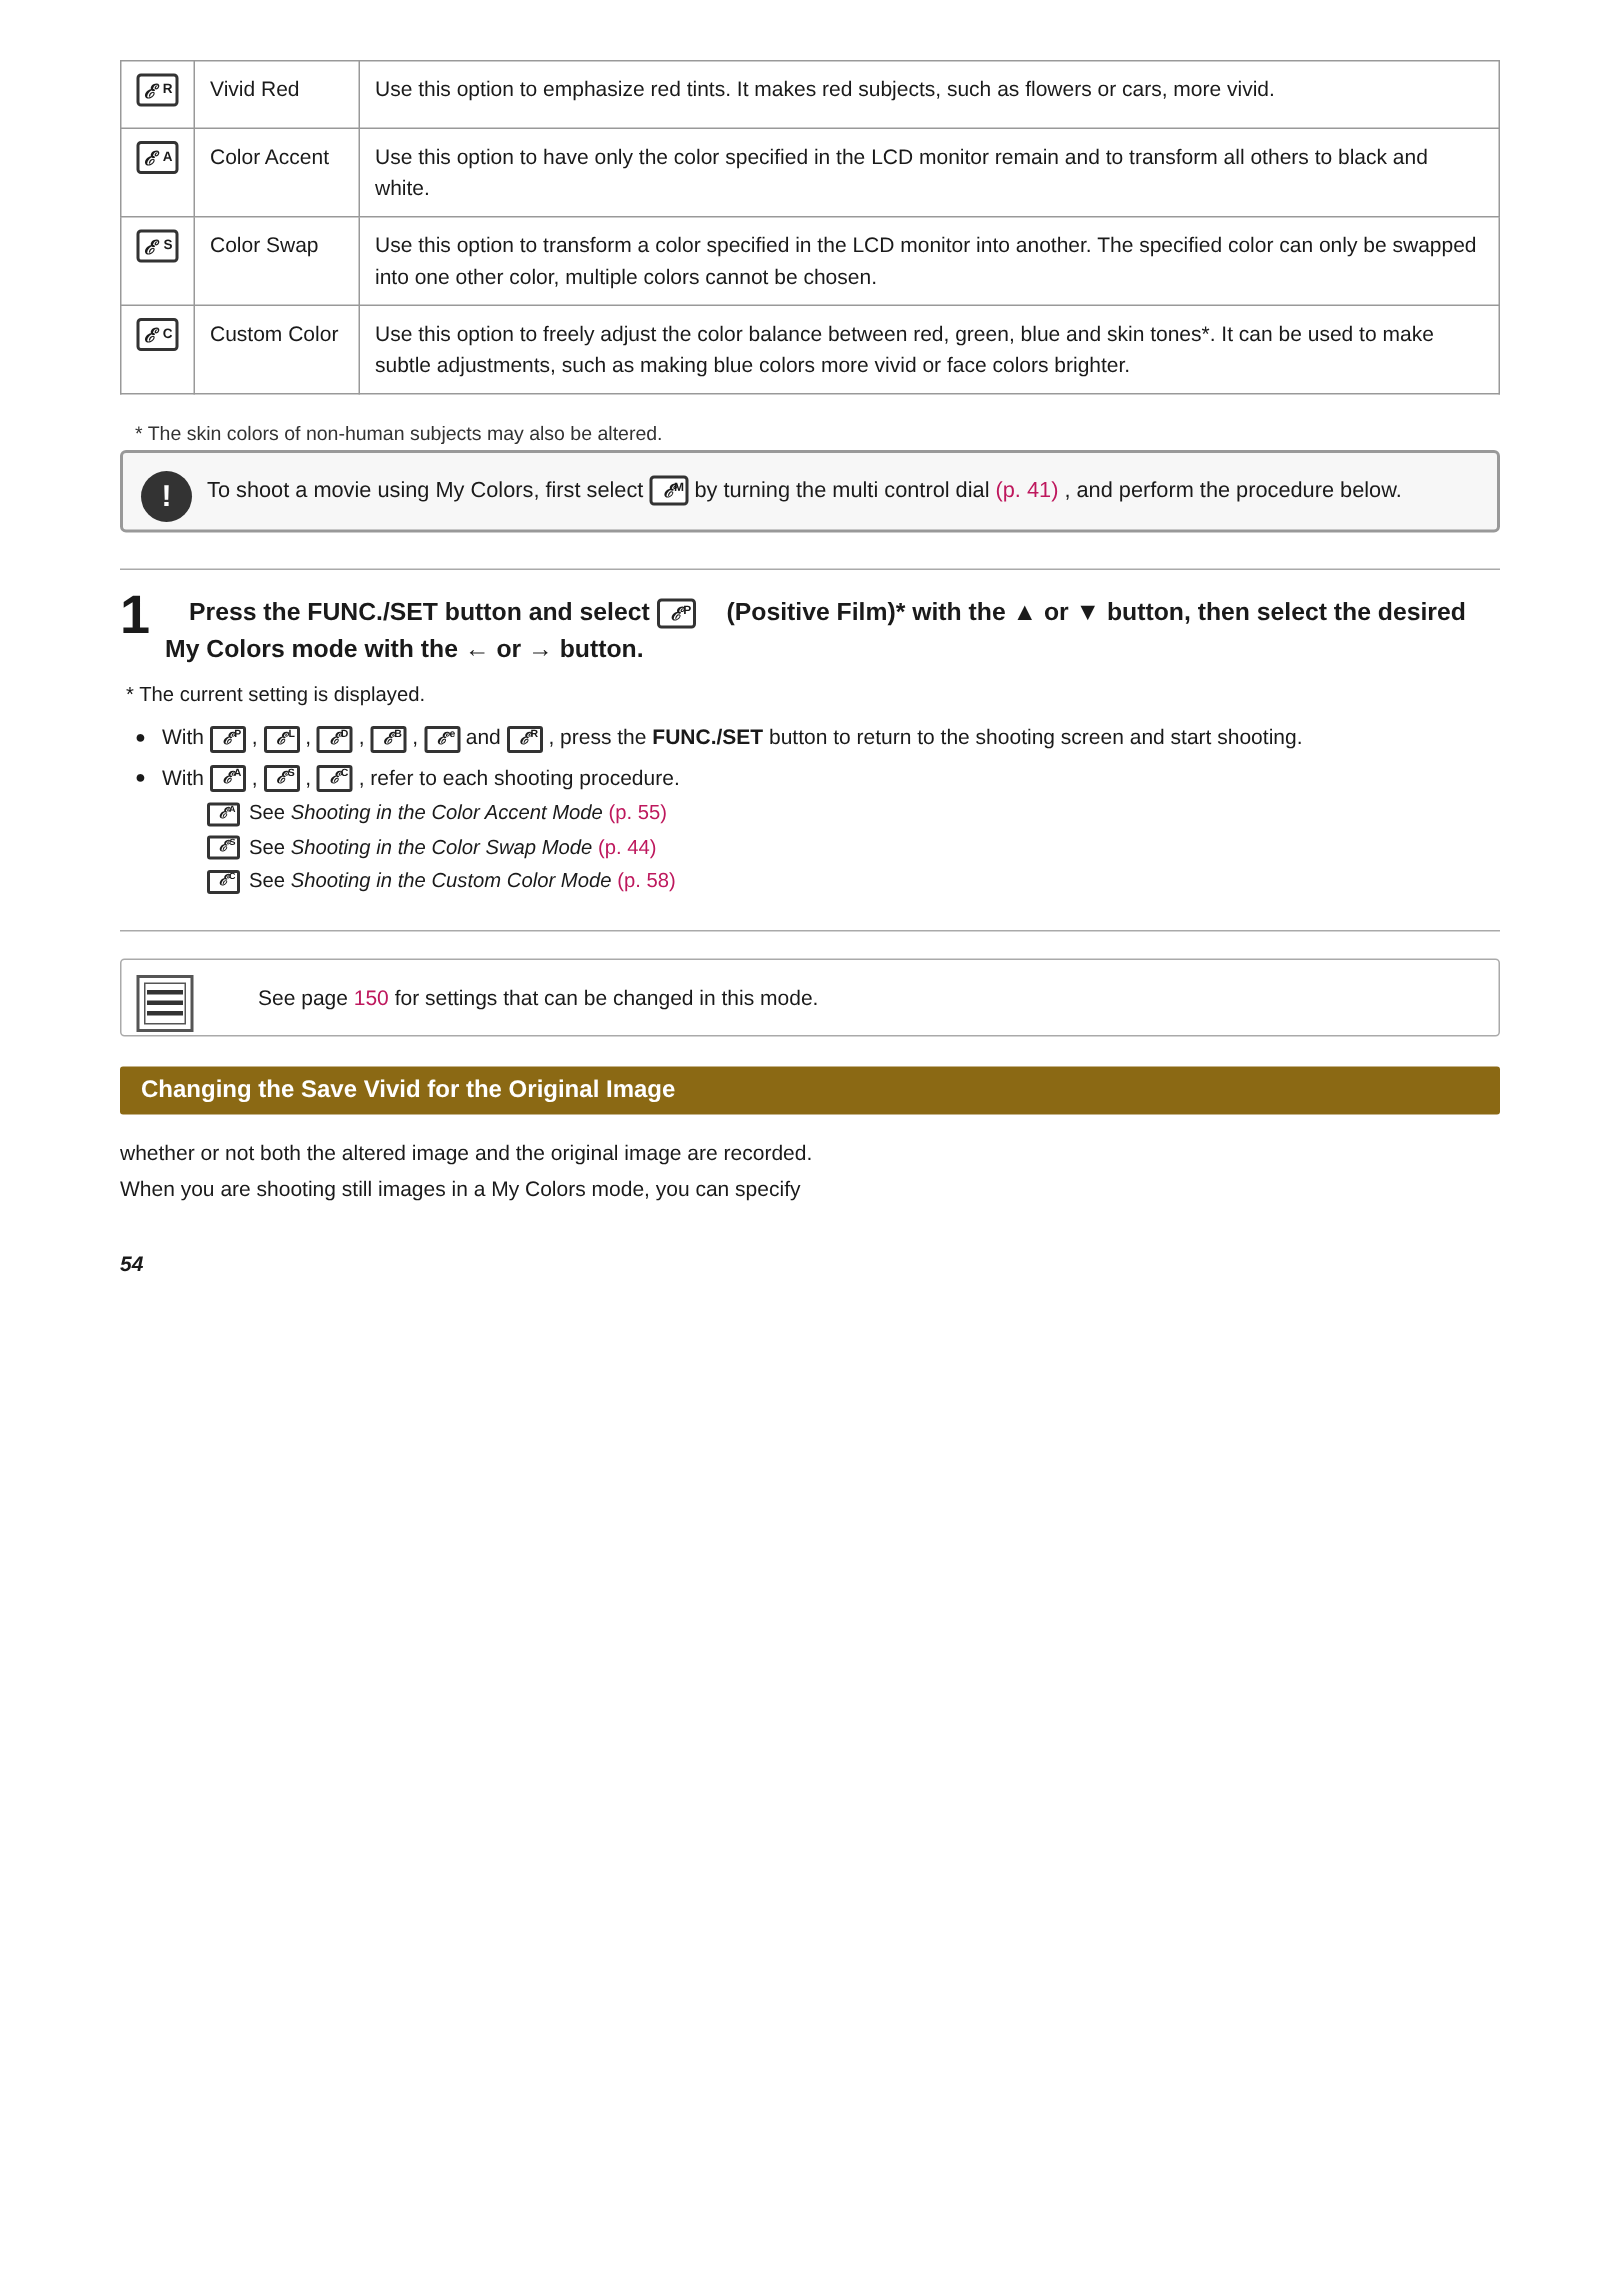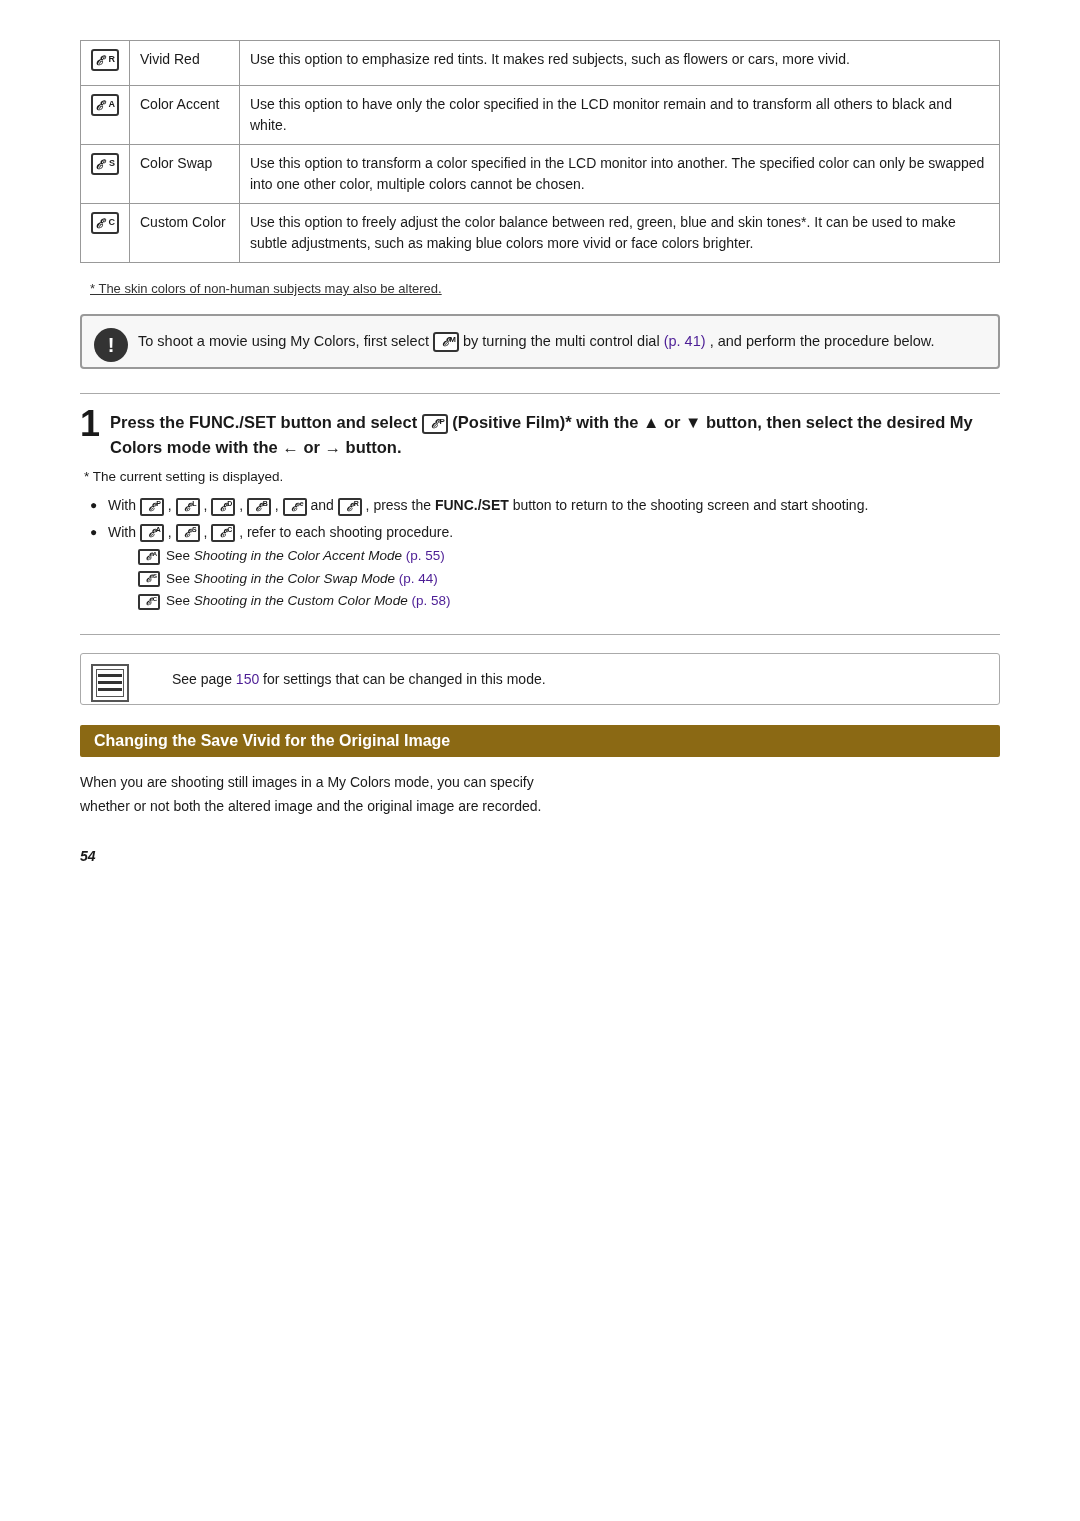--- a/index.html
+++ b/index.html
@@ -63,24 +63,22 @@
       font-style: italic;
       position: absolute;
       top: 1px;
       left: 3px;
     }
 
     
     .footnote {
       font-size: 13px;
       color: #333;
-      margin-bottom: 14px;
       padding-left: 10px;
       line-height: 1.6;
-      text-decoration: underline;
     }
 
     
     .warning-box {
       border: 2px solid #999;
       border-radius: 4px;
       padding: 14px 16px 14px 56px;
       margin-bottom: 24px;
       position: relative;
       font-size: 14.5px;
@@ -151,21 +149,21 @@
       position: relative;
     }
     .bullet-list li::before {
       content: "●";
       font-size: 12px;
       position: absolute;
       left: 0;
       top: 2px;
     }
     .link-blue {
-      color: #4c1d95;
+      color: #be185d;
       text-decoration: none;
     }
     .sub-list {
       list-style: none;
       padding-left: 30px;
       margin-top: 2px;
     }
     .sub-list li {
       font-size: 13.5px;
       line-height: 1.6;
@@ -220,21 +218,21 @@
     }
 
     
     .page-number {
       font-size: 14px;
       margin-top: 30px;
       font-weight: bold;
       font-style: italic;
     }
 
-    .bold { font-weight: bold; }
+    .bold { font-weight: bold; margin-left: 16px; }
   </style>
 </head>
 <body>
 
 <table class="color-table">
   <tbody>
     <tr>
       <td class="icon-cell">
         <span class="my-color-icon">
           <span class="main-letter">ℰ</span><span class="subscript">R</span>
@@ -407,17 +405,17 @@
     </svg>
   </div>
   <span>See page </span>
   <span class="link-blue">150</span>
   <span> for settings that can be changed in this mode.</span>
 </div>
 
 <div class="section-heading">Changing the Save Vivid for the Original Image</div>
 
 <div class="bottom-text">
+  <div>whether or not both the altered image and the original image are recorded.</div>
   <div>When you are shooting still images in a My Colors mode, you can specify</div>
-  <div>whether or not both the altered image and the original image are recorded.</div>
 </div>
 
 <div class="page-number">54</div>
 
 </body></html>

